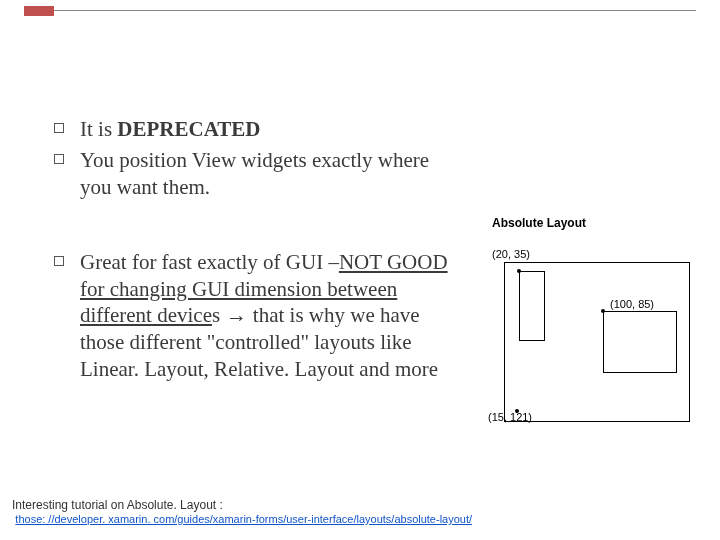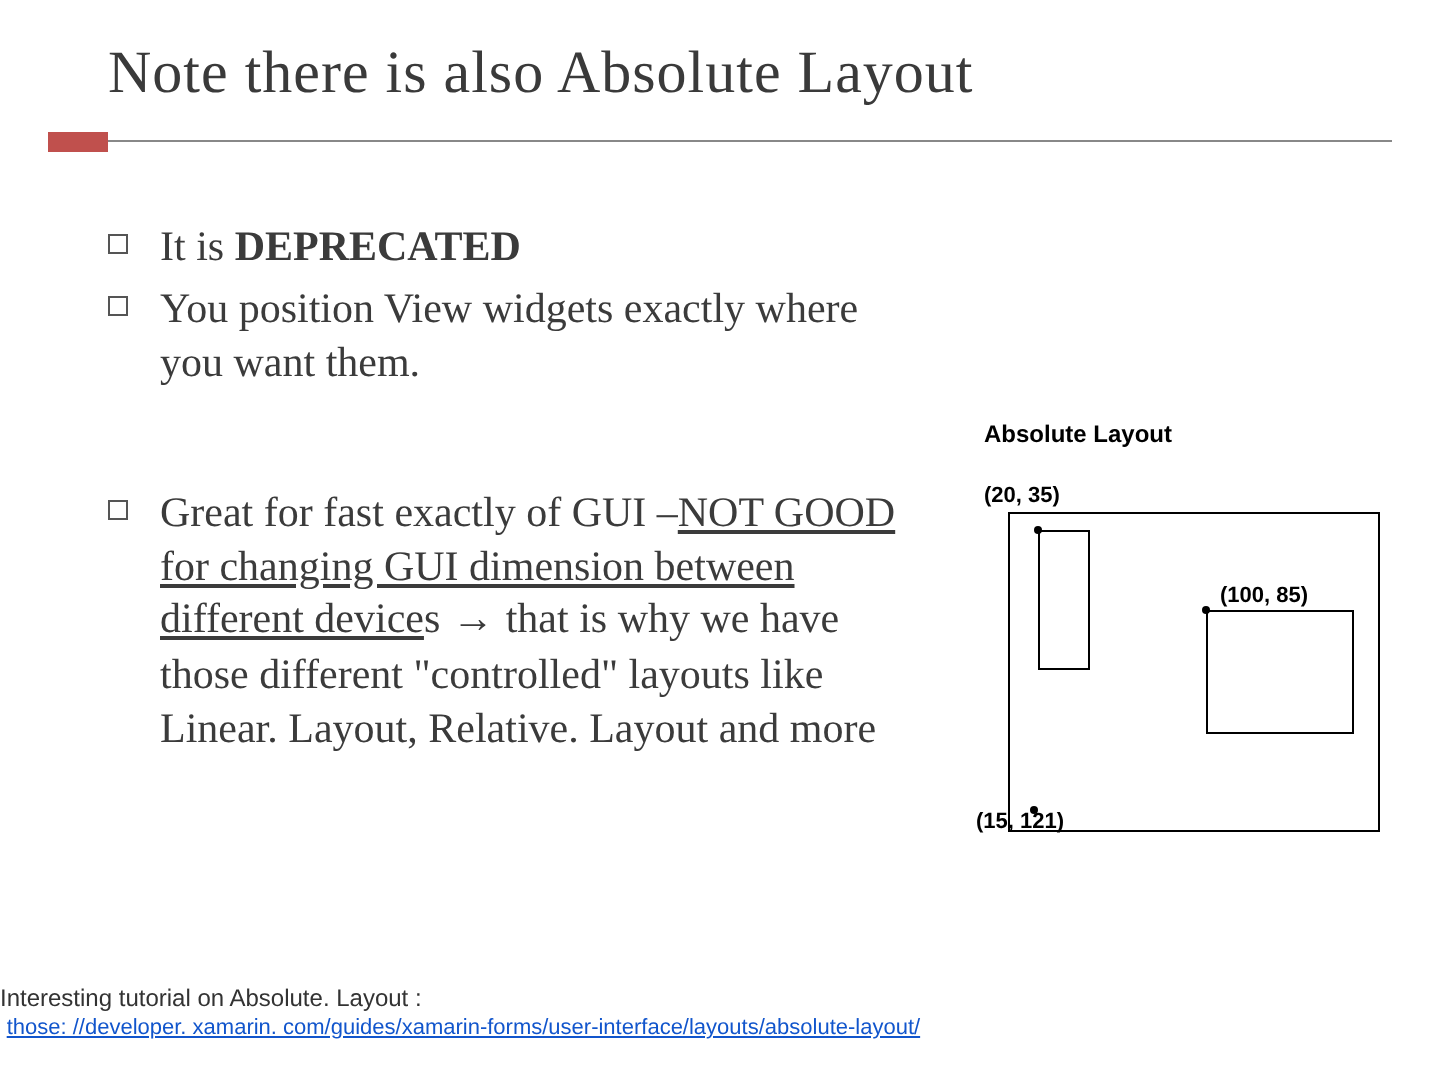--- a/index.html
+++ b/index.html
@@ -103,55 +103,54 @@
   }
   .frame {
     position: absolute;
     left: 12px;
     top: 46px;
     width: 186px;
     height: 160px;
     border: 1px solid #000;
     box-sizing: border-box;
   }
-  .coord { position: absolute; font-weight: 700; white-space: nowrap; }
+  .coord { position: absolute; font-weight: 400; white-space: nowrap; }
   .dot {
     position: absolute;
     width: 4px;
     height: 4px;
     background: #000;
     border-radius: 50%;
   }
   .rect {
     position: absolute;
     border: 1px solid #000;
     box-sizing: border-box;
     background: transparent;
   }
 
   .footer {
     position: absolute;
-    left: 0;
+    left: 12px;
     bottom: 20px;
     font-family: Arial, sans-serif;
     font-size: 12px;
     color: #333;
   }
   .footer a {
     color: #1155cc;
     text-decoration: underline;
     font-size: 11px;
   }
 </style>
 </head>
 <body>
 
 <div class="slide">
 
-  <div class="title">Note there is also Absolute Layout</div>
 
   <div class="rule-row">
     <div class="accent"></div>
     <div class="hr"></div>
   </div>
 
   <div class="body">
     <ul>
       <li>
         <span>It is </span><span class="bold">DEPRECATED</span>

